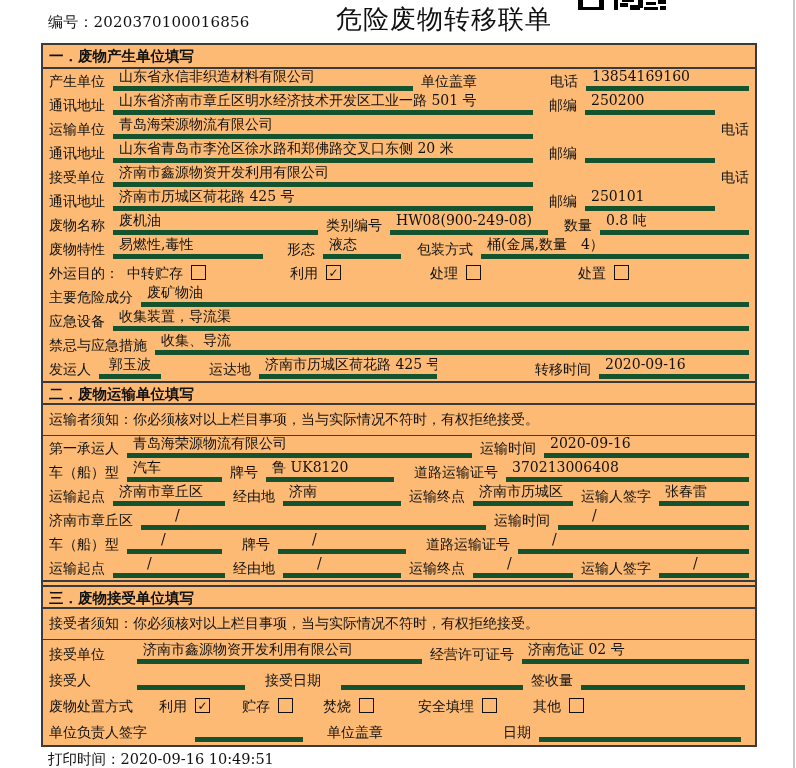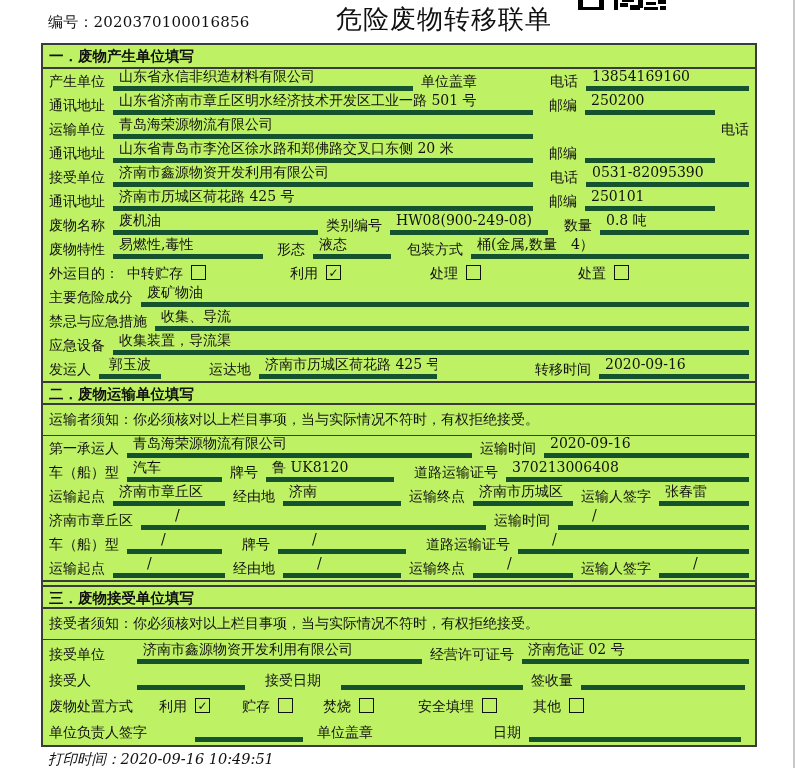--- a/index.html
+++ b/index.html
@@ -5,21 +5,21 @@
   html,body{margin:0;padding:0;background:#ffffff;}
   .page{position:relative;width:796px;height:768px;background:#ffffff;overflow:hidden;
         font-family:"DejaVu Serif","Liberation Serif",serif;font-size:14px;color:#111;}
   .serial{position:absolute;left:48px;top:13px;font-size:15px;letter-spacing:0.2px;}
   .title{position:absolute;left:336px;top:2px;margin:0;font-size:26px;font-weight:normal;
          font-family:"DejaVu Sans","Liberation Sans",sans-serif;letter-spacing:1px;}
   .qr{position:absolute;left:578px;top:0;}
   .scan-edge{position:absolute;right:1px;top:0;width:2px;height:768px;background:#c9c9c9;}
 
   .formbox{position:absolute;left:41px;top:43px;width:716px;height:704px;
-           border:2px solid #3b3b3b;box-sizing:border-box;background:#bef264;display:flex;flex-direction:column;}
+           border:2px solid #3b3b3b;box-sizing:border-box;background:#fdba74;display:flex;flex-direction:column;}
   .sec-h{height:24px;line-height:22px;flex:0 0 auto;border-bottom:2px solid #3b3b3b;
          font-weight:bold;font-size:14.5px;padding-left:6px;
          font-family:"DejaVu Sans","Liberation Sans",sans-serif;box-sizing:border-box;}
   .sec-h.bt{border-top:2px solid #3b3b3b;}
   .notice{height:31px;line-height:29px;flex:0 0 auto;border-bottom:1px solid #3b3b3b;
           padding-left:6px;box-sizing:border-box;}
   .hr{flex:0 0 auto;height:0;border-top:2px solid #3b3b3b;}
   .spacer{flex:0 0 auto;height:3px;}
 
   .row{flex:0 0 auto;height:24px;display:flex;align-items:flex-end;gap:8px;
@@ -29,27 +29,27 @@
   .val{display:inline-block;border-bottom:5px solid #14532d;line-height:20px;min-height:20px;
        padding:0 2px 0 6px;box-sizing:border-box;white-space:nowrap;overflow:hidden;flex:0 0 auto;}
   .val.fl{flex:1 1 auto;}
   .val.ctr{text-align:center;padding-left:2px;}
   .val.sl{padding-left:34px;}
   .rg{margin-left:auto;display:flex;gap:8px;align-items:flex-end;}
   .opt{display:flex;gap:8px;align-items:flex-end;}
   .cbx{width:13px;height:13px;border:1.5px solid #111;box-sizing:content-box;display:inline-flex;
        align-items:center;justify-content:center;margin-bottom:3px;
        font-family:"DejaVu Sans","Liberation Sans",sans-serif;font-size:12px;line-height:12px;font-weight:bold;}
-  .printline{position:absolute;left:48px;top:750px;font-size:14.5px;font-style:italic;}
+  .printline{position:absolute;left:48px;top:750px;font-size:14.5px;}
 
   .w62{width:62px}.w78{width:78px}.w95{width:95px}.w100{width:100px}.w108{width:108px}
   .w112{width:112px}.w118{width:118px}.w128{width:128px}.w130{width:130px}.w150{width:150px}
   .w158{width:158px}.w163{width:163px}.w178{width:178px}.w182{width:182px}.w205{width:205px}
   .w285{width:285px}.w300{width:300px}.w345{width:345px}.w420{width:420px}
-  .ml10{margin-left:6px}.ml12{margin-left:12px}.ml16{margin-left:12px}.ml18{margin-left:18px}.ml22{margin-left:22px}.ml24{margin-left:24px}.ml28{margin-left:28px}
+  .ml10{margin-left:16px}.ml12{margin-left:12px}.ml16{margin-left:12px}.ml18{margin-left:18px}.ml22{margin-left:22px}.ml24{margin-left:24px}.ml28{margin-left:28px}
   .ml36{margin-left:36px}.ml38{margin-left:38px}.ml40{margin-left:40px}
   .ml76{margin-left:76px}.ml81{margin-left:81px}.ml89{margin-left:89px}.ml90{margin-left:90px}
   .ml112{margin-left:112px}.mr4{margin-right:4px}.mr8{margin-right:8px}.mr34{margin-right:34px}
 </style>
 </head>
 <body>
 
 <div class="page">
 
   <div class="serial"><span>编号：</span><span>2020370100016856</span></div>
@@ -111,21 +111,20 @@
           <span class="lbl">邮编</span>
           <span class="val w130"></span>
         </span>
     </div>
 
     <div class="row">
       <span class="lbl">接受单位</span>
       <span class="val w420">济南市鑫源物资开发利用有限公司</span>
       <span class="rg">
           <span class="lbl">电话</span>
-          <span class="val w163">0531-82095390</span>
         </span>
     </div>
 
     <div class="row">
       <span class="lbl">通讯地址</span>
       <span class="val w420">济南市历城区荷花路 425 号</span>
       <span class="rg mr34">
           <span class="lbl">邮编</span>
           <span class="val w130">250101</span>
         </span>
@@ -176,27 +175,27 @@
           </span>
         </span>
     </div>
 
     <div class="row">
       <span class="lbl">主要危险成分</span>
       <span class="val fl">废矿物油</span>
     </div>
 
     <div class="row">
+      <span class="lbl">应急设备</span>
+      <span class="val fl">收集装置，导流渠</span>
+    </div>
+
+    <div class="row">
       <span class="lbl">禁忌与应急措施</span>
       <span class="val fl">收集、导流</span>
-    </div>
-
-    <div class="row">
-      <span class="lbl">应急设备</span>
-      <span class="val fl">收集装置，导流渠</span>
     </div>
 
     <div class="row">
       <span class="lbl">发运人</span>
       <span class="val w62 ctr">郭玉波</span>
       <span class="lbl ml40">运达地</span>
       <span class="val w178">济南市历城区荷花路 425 号</span>
       <span class="lbl ml90">转移时间</span>
       <span class="val fl">2020-09-16</span>
     </div>

